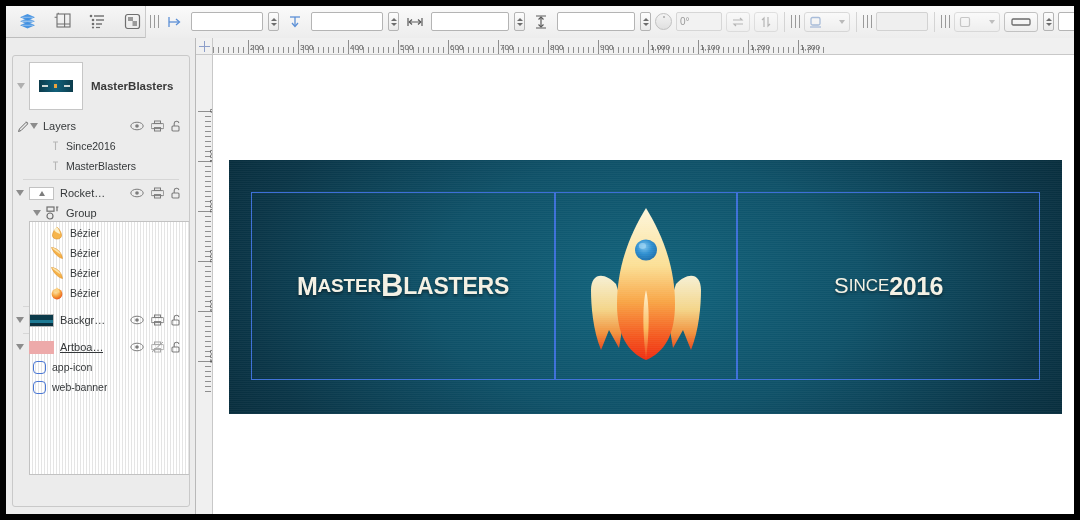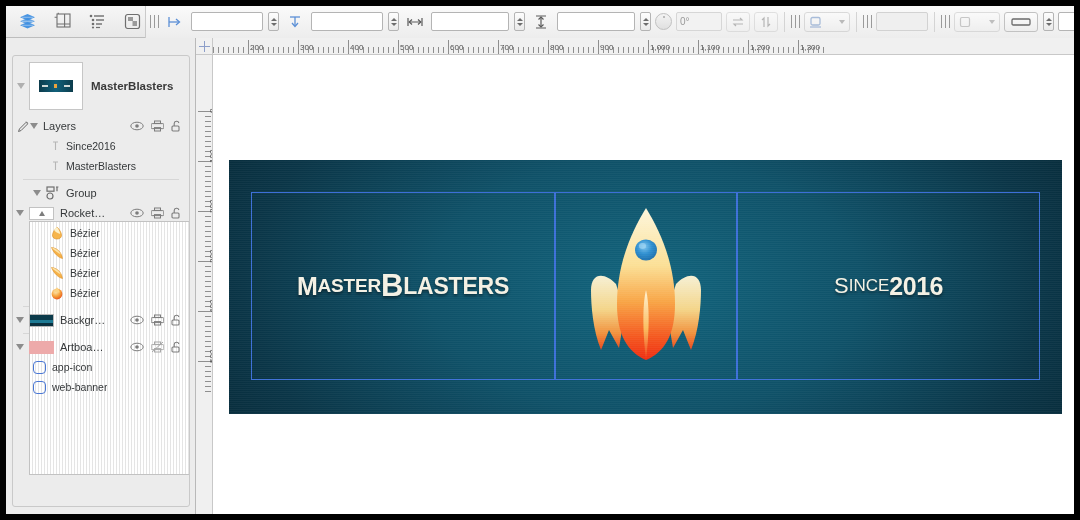--- a/index.html
+++ b/index.html
@@ -453,63 +453,63 @@
             <span style="width: 37px; flex: 0 0 auto;"></span>
             <span class="sub-dot" style="margin-right: 6px;">
               <svg width="7" height="10" viewBox="0 0 7 10">
                 <path d="M1 1h5M3.5 1v8" stroke="#b6b6b6" stroke-width="1.1" fill="none"></path>
               </svg>
             </span>
             <span class="lname">MasterBlasters</span>
           </div>
           <div class="sep-row"></div>
           <div class="lrow">
+            <span style="width: 3px; flex: 0 0 auto;"></span>
+            <span class="tri" style="margin-right: 5px;"></span>
+            <span class="grp-thumb" style="margin-right: 6px;">
+              <span class="rk"></span>
+            </span>
+            <span class="lname" style="font-size: 11px;">Rocket…</span>
+            <span class="row-icons">
+              <span style="display: flex; align-items: center;">
+                <svg width="14" height="10" viewBox="0 0 14 10">
+                  <ellipse cx="7" cy="5" rx="6.2" ry="3.8" fill="none" stroke="#7c7c7c" stroke-width="1"></ellipse>
+                  <circle cx="7" cy="5" r="1.8" fill="#7c7c7c"></circle>
+                </svg>
+              </span>
+              <span style="display: flex; align-items: center;">
+                <svg width="13" height="12" viewBox="0 0 13 12">
+                  <g fill="none" stroke="#7c7c7c" stroke-width="1">
+                    <rect x="3.5" y="1" width="6" height="2.4"></rect>
+                    <path d="M1.2 3.6h10.6a1 1 0 011 1v3a1 1 0 01-1 1H1.2a1 1 0 01-1-1v-3a1 1 0 011-1z"></path>
+                    <rect x="3.5" y="7.6" width="6" height="3.4"></rect>
+                  </g>
+                </svg>
+              </span>
+              <span style="display: flex; align-items: center;">
+                <svg width="12" height="12" viewBox="0 0 12 12">
+                  <g fill="none" stroke="#7c7c7c" stroke-width="1.1">
+                    <path d="M3.2 6V3.6A2.4 2.4 0 017.9 3"></path>
+                    <rect x="1" y="6" width="7" height="5" rx="1"></rect>
+                  </g>
+                </svg>
+              </span>
+            </span>
+          </div>
+          <div class="lrow">
             <span style="width: 20px; flex: 0 0 auto;"></span>
             <span class="tri" style="margin-right: 5px;"></span>
             <span class="shape-ic" style="margin-right: 6px;"><svg width="15" height="14" viewBox="0 0 15 14">
                 <g fill="none" stroke="#6e6e6e" stroke-width="1.2">
                   <rect x="1" y="1" width="7" height="4.2"></rect>
                   <circle cx="4" cy="10" r="3"></circle>
                   <path d="M11 1v4.2M10 1h2.4"></path>
                 </g>
               </svg></span>
             <span class="lname" style="font-size: 11px;">Group</span>
-          </div>
-          <div class="lrow">
-            <span style="width: 3px; flex: 0 0 auto;"></span>
-            <span class="tri" style="margin-right: 5px;"></span>
-            <span class="grp-thumb" style="margin-right: 6px;">
-              <span class="rk"></span>
-            </span>
-            <span class="lname" style="font-size: 11px;">Rocket…</span>
-            <span class="row-icons">
-              <span style="display: flex; align-items: center;">
-                <svg width="14" height="10" viewBox="0 0 14 10">
-                  <ellipse cx="7" cy="5" rx="6.2" ry="3.8" fill="none" stroke="#7c7c7c" stroke-width="1"></ellipse>
-                  <circle cx="7" cy="5" r="1.8" fill="#7c7c7c"></circle>
-                </svg>
-              </span>
-              <span style="display: flex; align-items: center;">
-                <svg width="13" height="12" viewBox="0 0 13 12">
-                  <g fill="none" stroke="#7c7c7c" stroke-width="1">
-                    <rect x="3.5" y="1" width="6" height="2.4"></rect>
-                    <path d="M1.2 3.6h10.6a1 1 0 011 1v3a1 1 0 01-1 1H1.2a1 1 0 01-1-1v-3a1 1 0 011-1z"></path>
-                    <rect x="3.5" y="7.6" width="6" height="3.4"></rect>
-                  </g>
-                </svg>
-              </span>
-              <span style="display: flex; align-items: center;">
-                <svg width="12" height="12" viewBox="0 0 12 12">
-                  <g fill="none" stroke="#7c7c7c" stroke-width="1.1">
-                    <path d="M3.2 6V3.6A2.4 2.4 0 017.9 3"></path>
-                    <rect x="1" y="6" width="7" height="5" rx="1"></rect>
-                  </g>
-                </svg>
-              </span>
-            </span>
           </div>
           <div class="lrow">
             <span style="width: 37px; flex: 0 0 auto;"></span>
             <span class="shape-ic" style="margin-right: 6px;"><svg width="14" height="14" viewBox="0 0 14 14">
                 <path d="M7 1C10 4 11.5 7 11.5 9.2 11.5 11.8 9.6 13 7 13 4.4 13 2.5 11.8 2.5 9.2 2.5 7 4 4 7 1Z" fill="#f6b54d" stroke="#d98c22" stroke-width=".6"></path>
                 <path d="M7 1C9 4 10 6 10.2 8 6.5 7 4.5 5.5 4 3.6 4.9 2.5 6 1.6 7 1Z" fill="#fdf0c8"></path>
               </svg></span>
             <span class="lname">Bézier</span>
           </div>
           <div class="lrow">
@@ -573,21 +573,21 @@
                   </g>
                 </svg>
               </span>
             </span>
           </div>
           <div class="sep-row"></div>
           <div class="lrow">
             <span style="width: 3px; flex: 0 0 auto;"></span>
             <span class="tri" style="margin-right: 5px;"></span>
             <span class="grp-thumb pink" style="margin-right: 6px;"></span>
-            <span class="lname" style="font-size: 11px;">Artboa…</span>
+            <span class="lname" style="font-size: 11px; text-decoration: underline;">Artboa…</span>
             <span class="row-icons">
               <span style="display: flex; align-items: center;">
                 <svg width="14" height="10" viewBox="0 0 14 10">
                   <ellipse cx="7" cy="5" rx="6.2" ry="3.8" fill="none" stroke="#7c7c7c" stroke-width="1"></ellipse>
                   <circle cx="7" cy="5" r="1.8" fill="#7c7c7c"></circle>
                 </svg>
               </span>
               <span style="display: flex; align-items: center;">
                 <svg width="13" height="12" viewBox="0 0 13 12">
                   <g fill="none" stroke="#a8a8a8" stroke-width="1">

